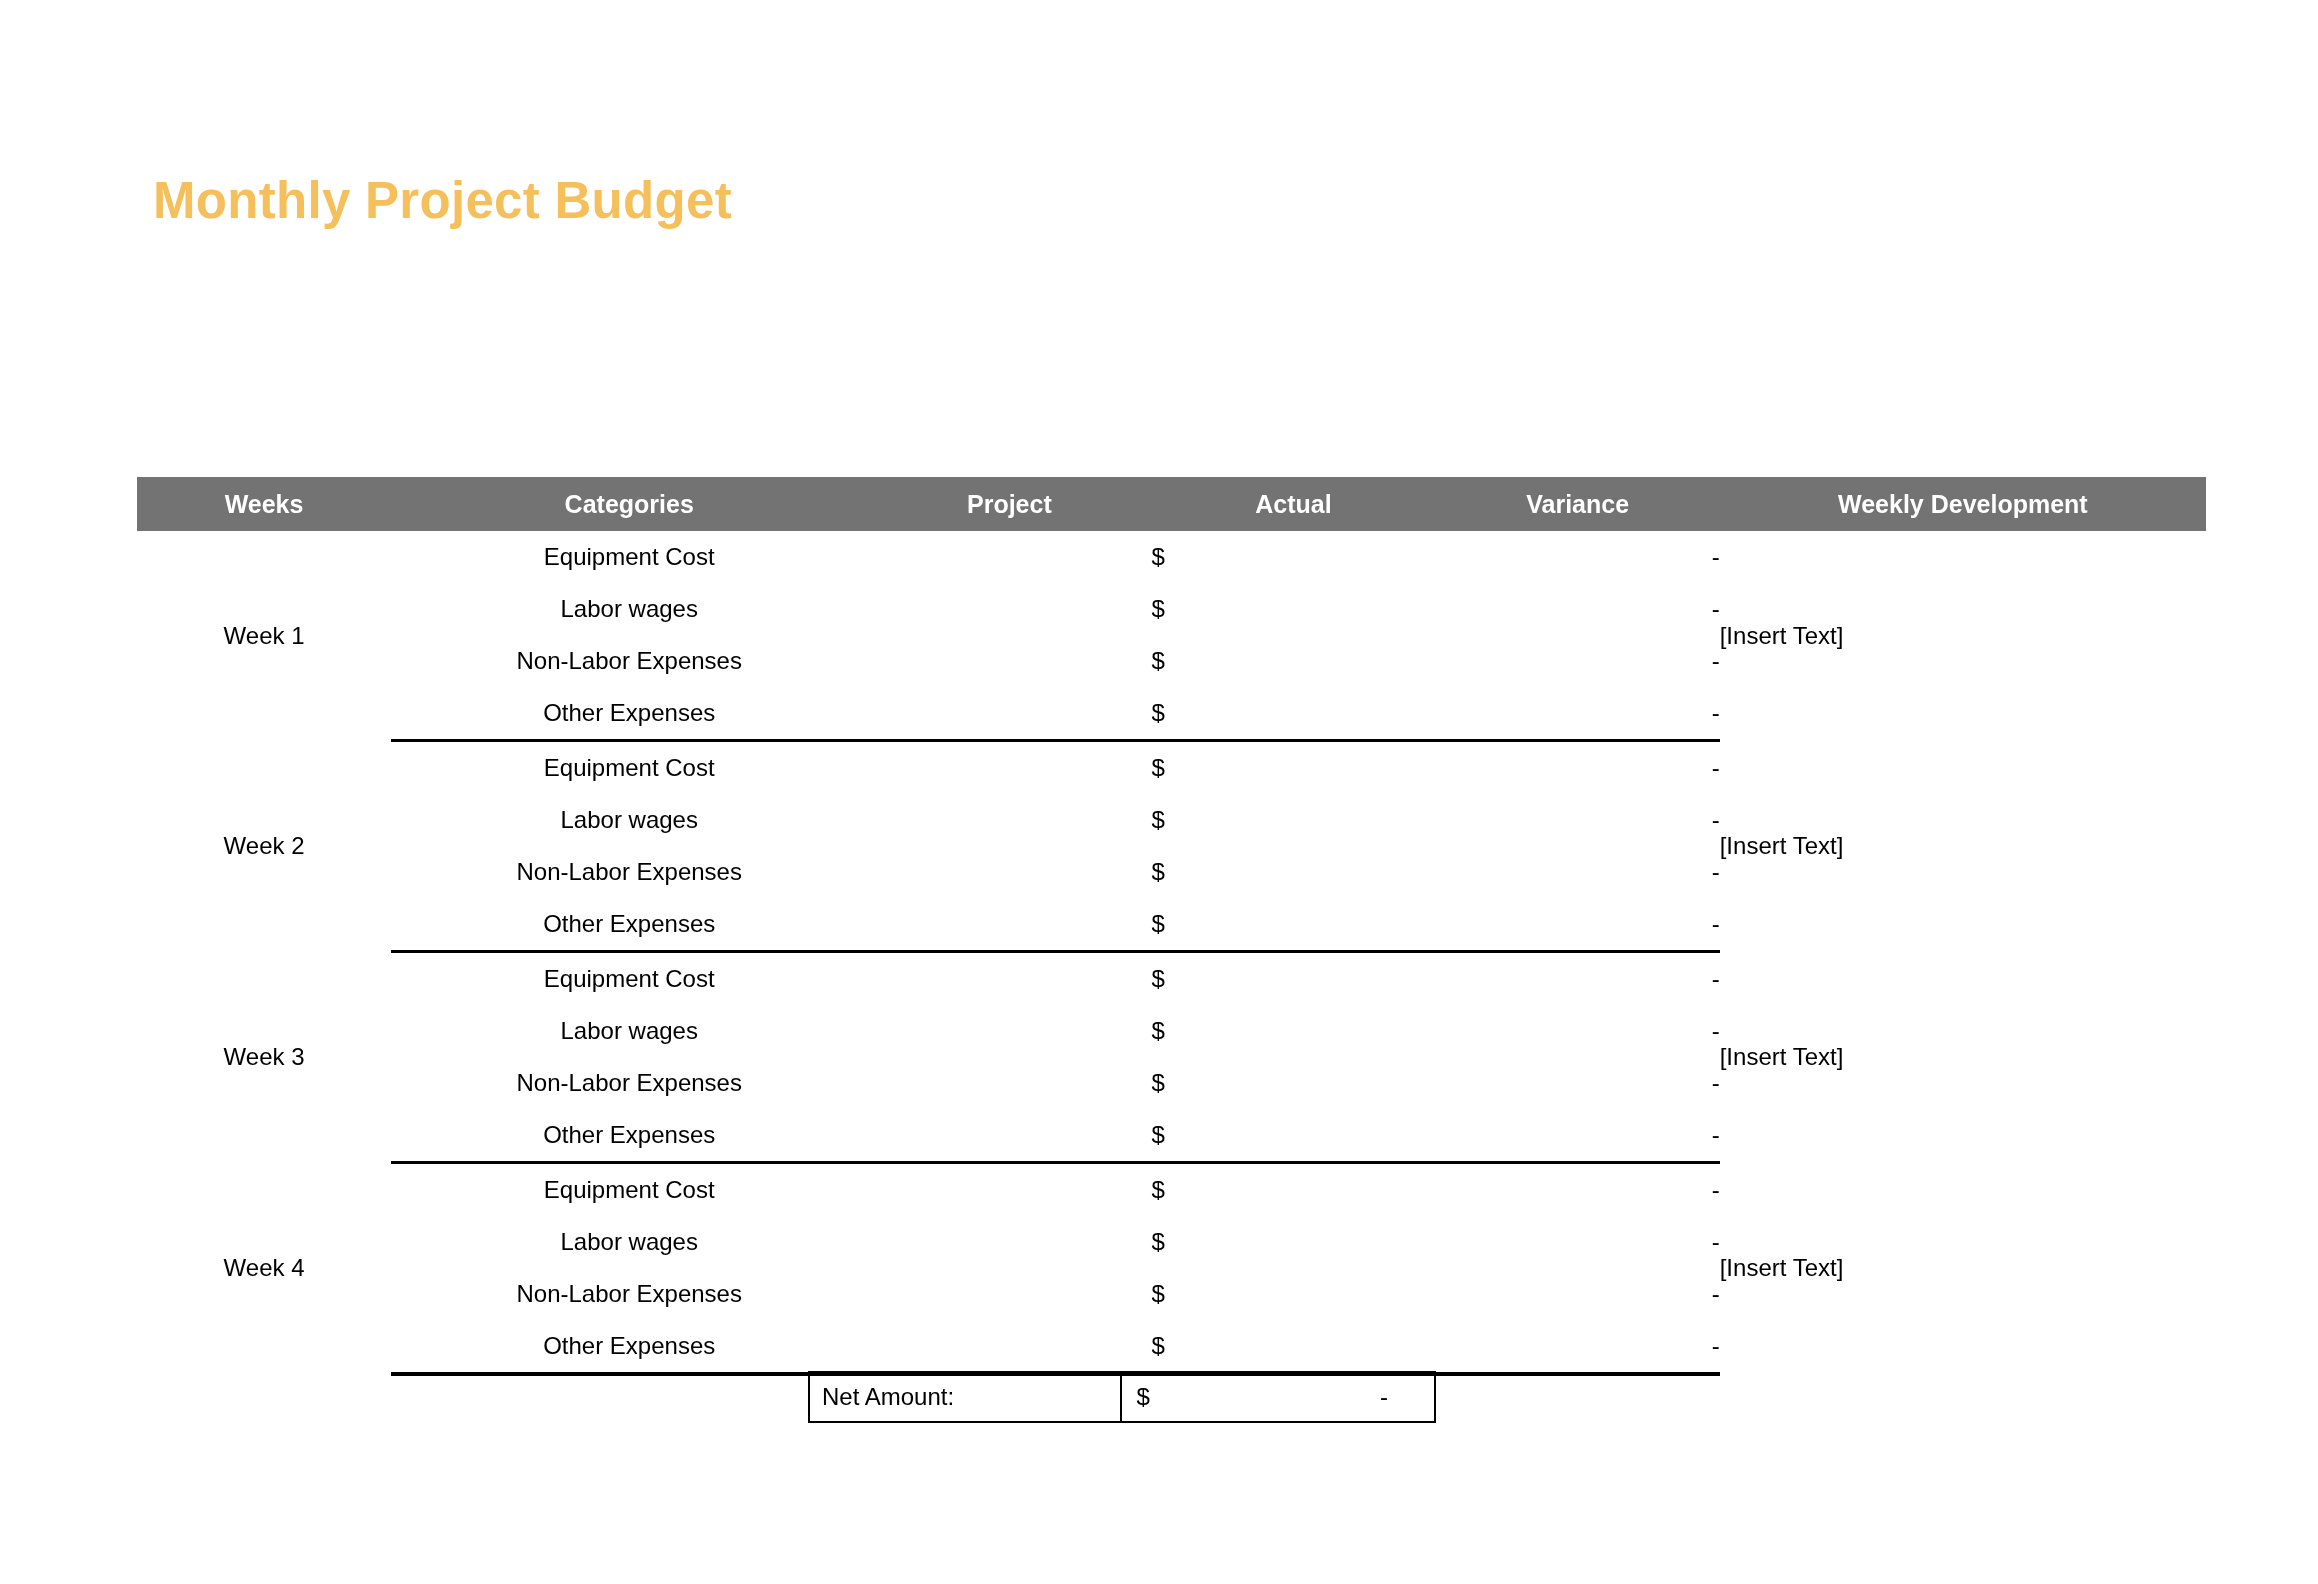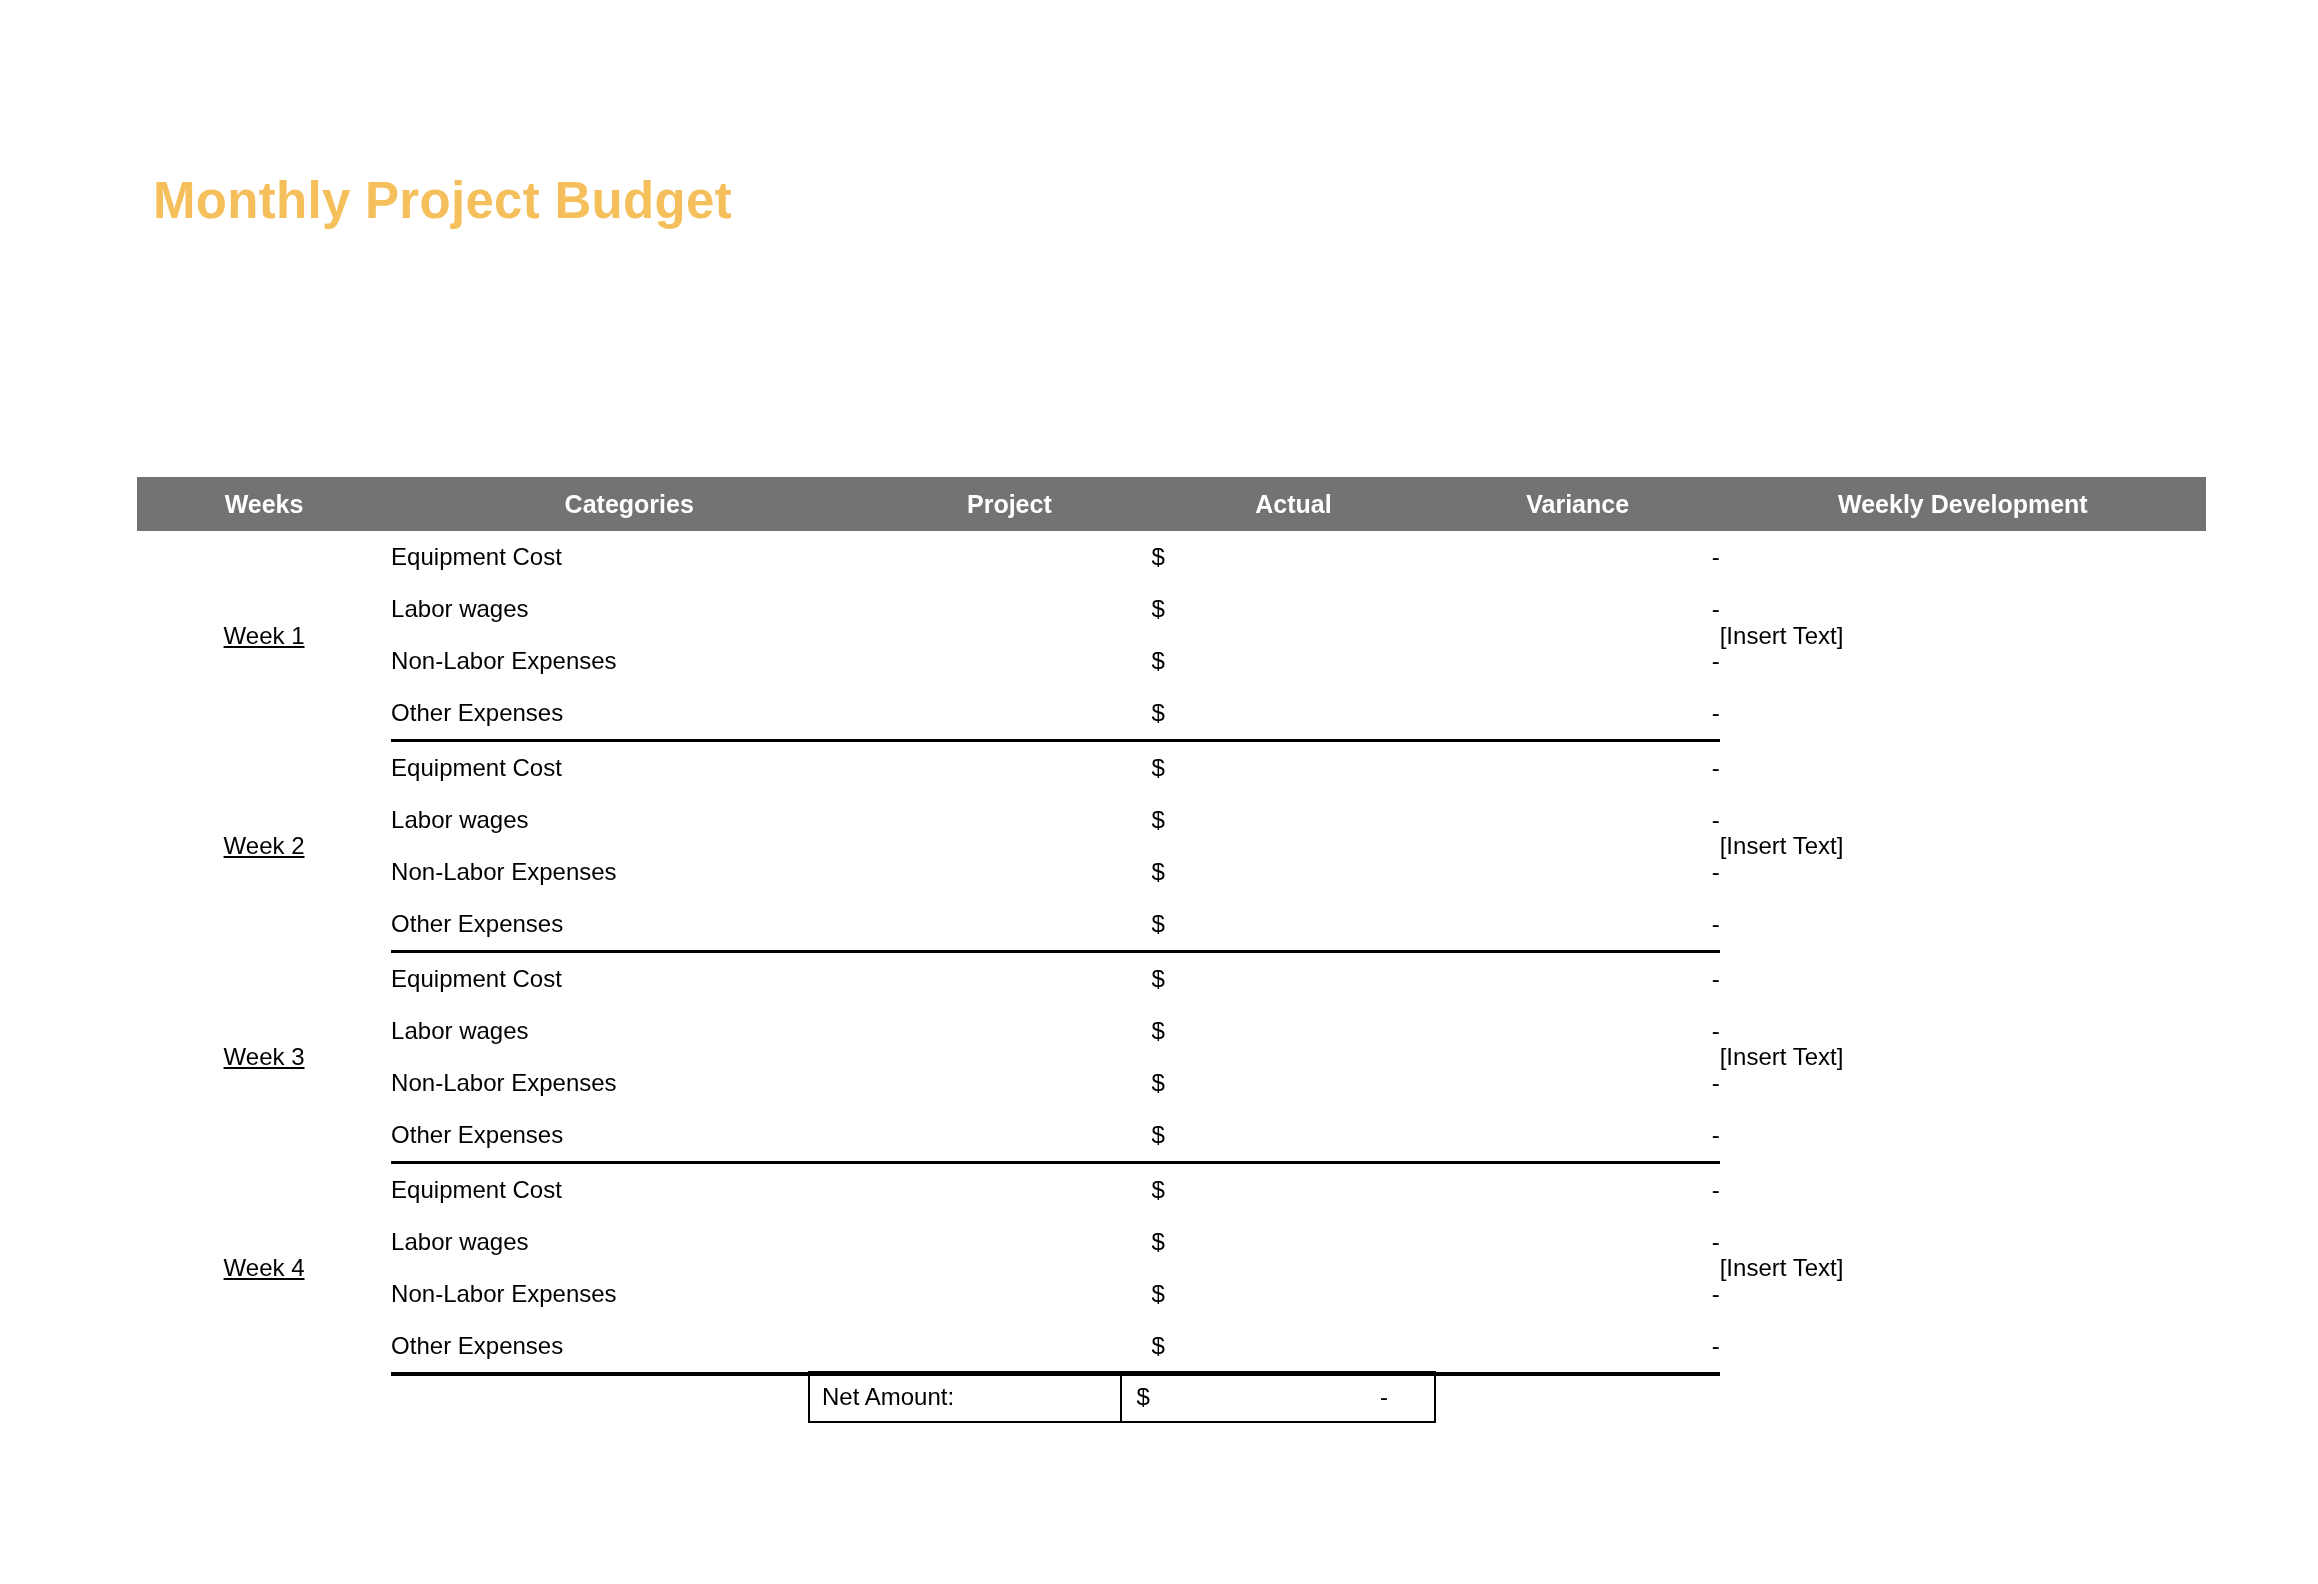--- a/index.html
+++ b/index.html
@@ -93,24 +93,23 @@
   .col-weeks     { width: 254px; }
   .col-cat       { width: 476px; }
   .col-budget    { width: 284px; }
   .col-actual    { width: 284px; }
   .col-variance  { width: 284px; }
   .col-weekly    { width: 486px; }
 
   td.week-cell {
     text-align: center;
     font-size: 24.5px;
-    text-decoration: underline;
   }
   td.cat-cell {
-    text-align: left;
+    text-align: center;
     padding-left: 17px;
   }
   td.budget-cell { text-align: left; }
   td.actual-cell {
     text-align: left;
     padding-left: 66px;
   }
   td.variance-cell {
     text-align: right;
     padding-right: 104px;

